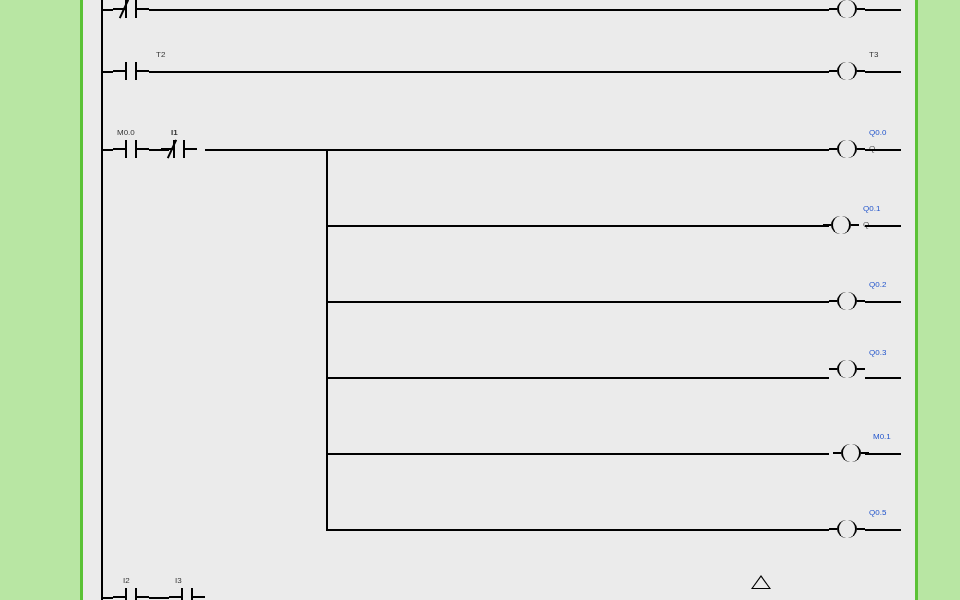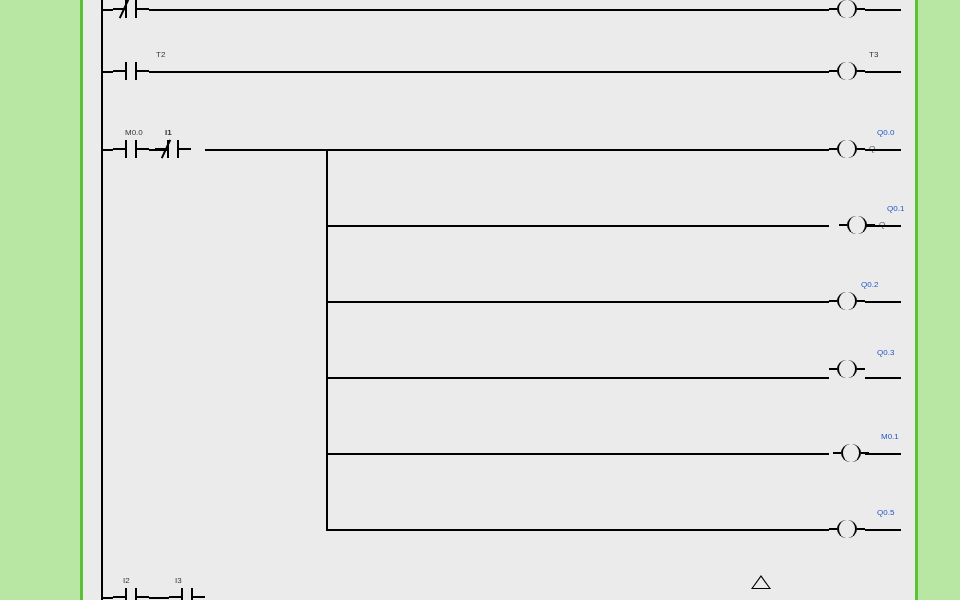--- a/index.html
+++ b/index.html
@@ -109,21 +109,21 @@
   .coil .pl { left: 8px; border-right: none; border-radius: 9px 0 0 9px; }
   .coil .pr { left: 19px; border-left: none; border-radius: 0 9px 9px 0; }
   .coil .hl { position: absolute; top: 8px; left: 0; width: 8px; height: 2px; background: #000; }
   .coil .hr { position: absolute; top: 8px; left: 28px; width: 8px; height: 2px; background: #000; }
   .lbl {
     position: absolute;
     font-size: 8px;
     color: #333;
     white-space: nowrap;
   }
-  .lbl.blue { color: #2255cc; margin-left: 8px; }
+  .lbl.blue { color: #2255cc; }
   .sublbl {
     position: absolute;
     font-size: 8px;
     color: #555;
   }
   .cursor-arrow {
     position: absolute;
     width: 0; height: 0;
     border-left: 10px solid transparent;
     border-right: 10px solid transparent;
@@ -188,24 +188,24 @@
   </div>
 
   <div class="rung" style="top:140px;">
 
     <div class="wire" style="left:0; top:9px; width:12px;"></div>
     <div class="no" style="left:12px; top:0;">
       <div class="l1"></div>
         <div class="l2"></div>
         <div class="hl"></div>
         <div class="hr"></div>
-      <div class="lbl" style="left:12px; top:-12px;">M0.0</div>
+      <div class="lbl" style="left:4px; top:-12px;">M0.0</div>
     </div>
     <div class="wire" style="left:48px; top:9px; width:20px;"></div>
-    <div class="nc" style="left:54px; top:0;font-weight:bold;">
+    <div class="nc" style="left:60px; top:0;font-weight:bold;">
       <div class="l1"></div>
         <div class="l2"></div>
         <div class="hl"></div>
         <div class="hr"></div>
         <div class="slash"></div>
       <div class="lbl" style="left:10px; top:-12px;">I1</div>
     </div>
     <div class="wire" style="left:104px; top:9px; width:624px;"></div>
     <div class="coil" style="left:728px; top:0;">
       <div class="pl"></div>
@@ -213,37 +213,37 @@
         <div class="hl"></div>
         <div class="hr"></div>
       <div class="lbl blue" style="left:40px; top:-12px;">Q0.0</div>
       <div class="sublbl" style="left:40px; top:4px;">Q</div>
     </div>
     <div class="wire" style="left:764px; top:9px; width:36px;"></div>
 
     <div class="vwire" style="left:225px; top:9px; height:382px;"></div>
 
     <div class="wire" style="left:225px; top:85px; width:503px;"></div>
-    <div class="coil" style="left:738px; top:76px;">
+    <div class="coil" style="left:722px; top:76px;">
       <div class="pl"></div>
         <div class="pr"></div>
         <div class="hl"></div>
         <div class="hr"></div>
       <div class="lbl blue" style="left:40px; top:-12px;">Q0.1</div>
       <div class="sublbl" style="left:40px; top:4px;">Q</div>
     </div>
     <div class="wire" style="left:764px; top:85px; width:36px;"></div>
 
     <div class="wire" style="left:225px; top:161px; width:503px;"></div>
     <div class="coil" style="left:728px; top:152px;">
       <div class="pl"></div>
         <div class="pr"></div>
         <div class="hl"></div>
         <div class="hr"></div>
-      <div class="lbl blue" style="left:24px; top:-12px;">Q0.2</div>
+      <div class="lbl blue" style="left:40px; top:-12px;">Q0.2</div>
       <div class="sublbl" style="left:40px; top:4px;"></div>
     </div>
     <div class="wire" style="left:764px; top:161px; width:36px;"></div>
 
     <div class="wire" style="left:225px; top:237px; width:503px;"></div>
     <div class="coil" style="left:728px; top:220px;">
       <div class="pl"></div>
         <div class="pr"></div>
         <div class="hl"></div>
         <div class="hr"></div>

